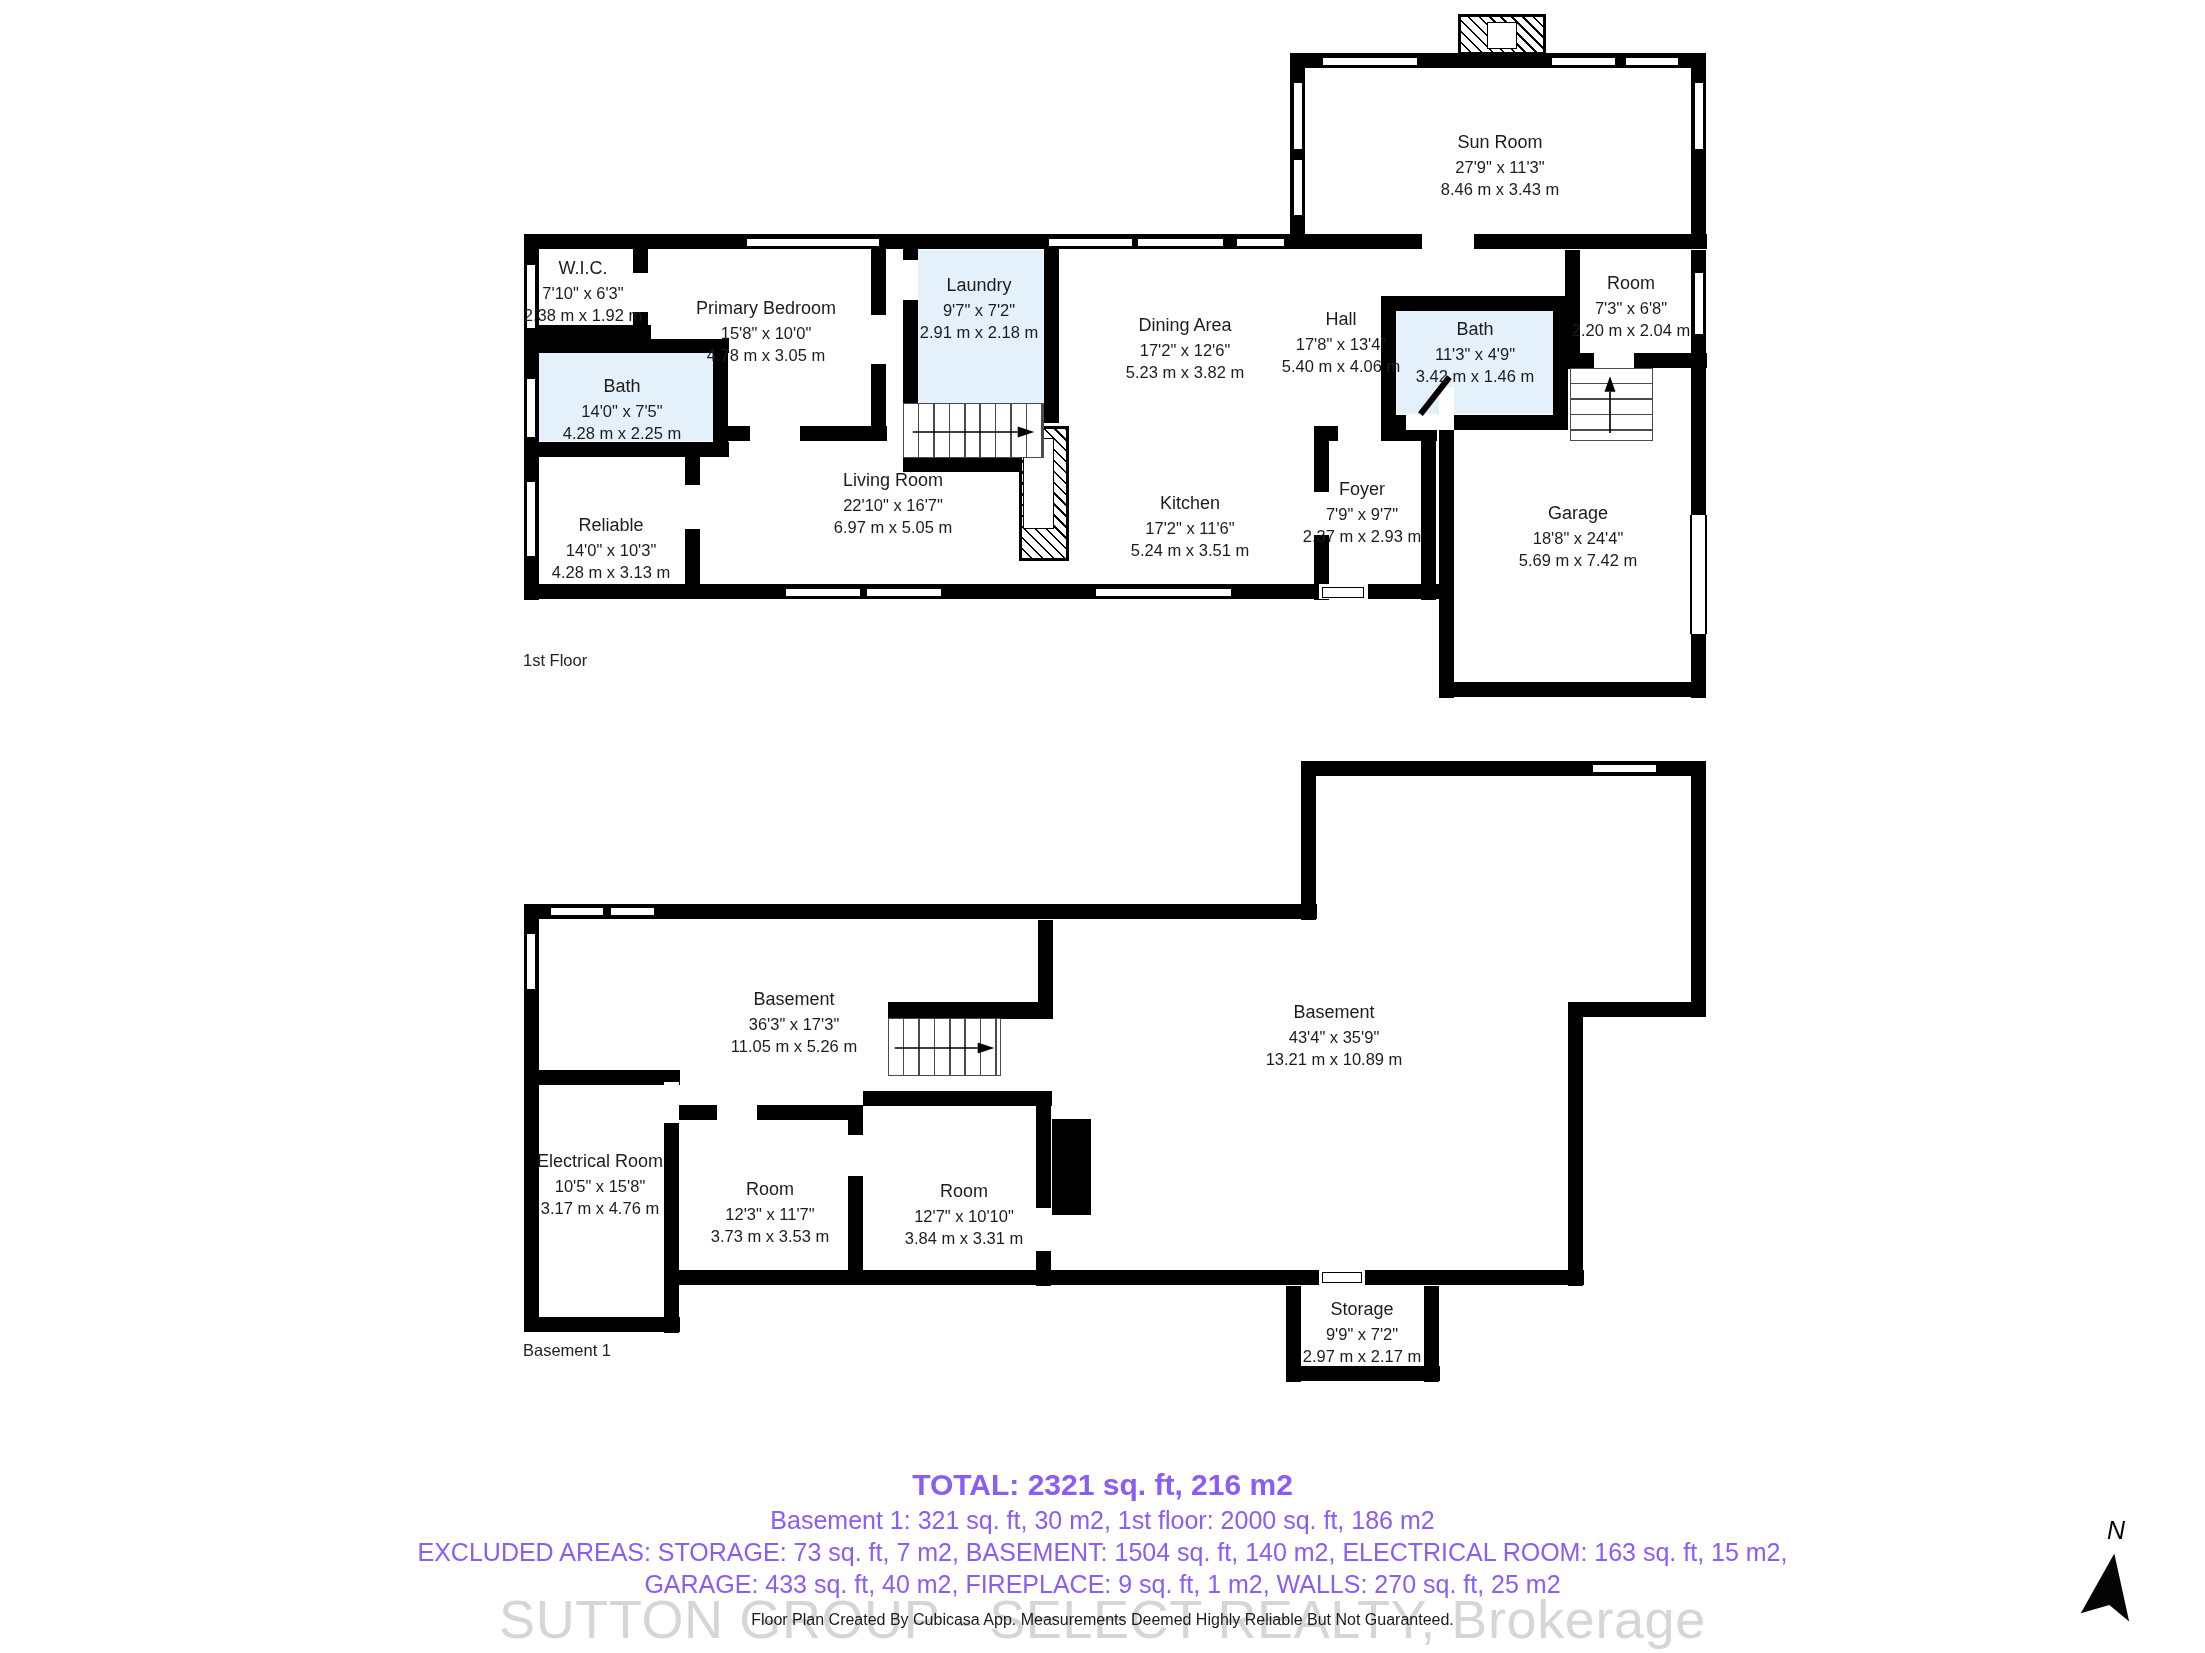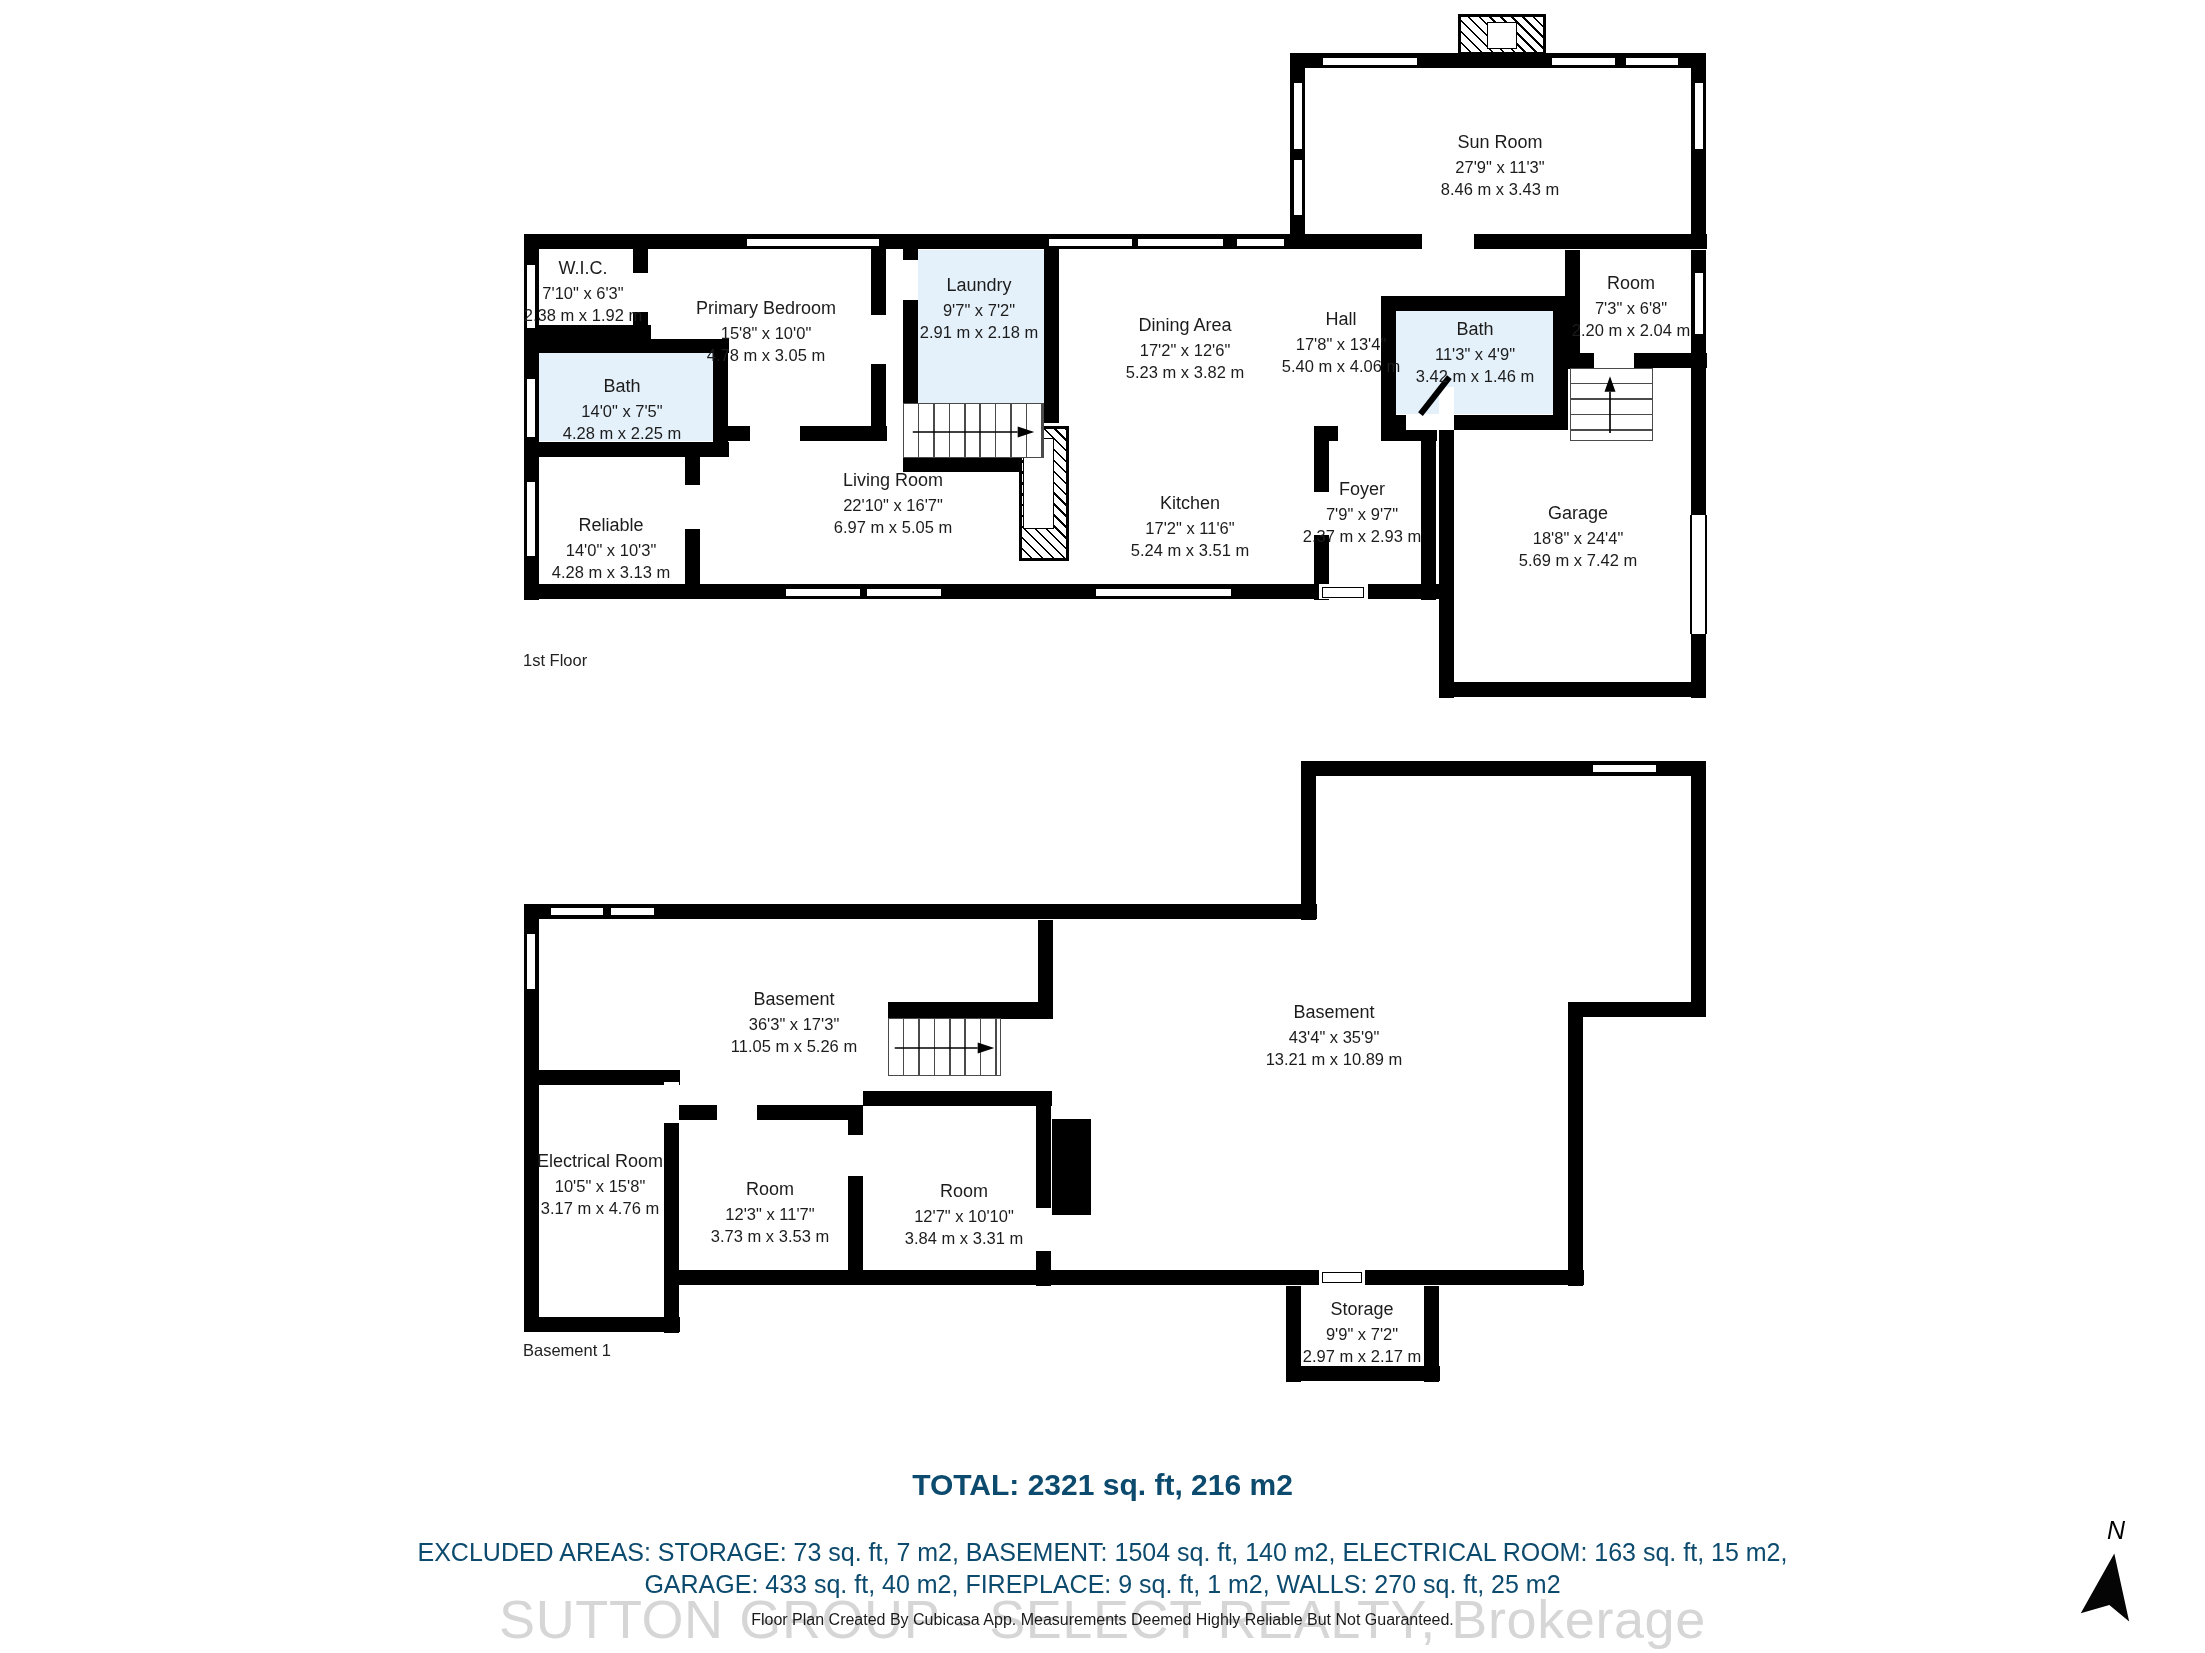--- a/index.html
+++ b/index.html
@@ -14,21 +14,21 @@
   .sill{position:absolute;background:#fff;border:1.7px solid #000;box-sizing:border-box;}
   .hatch{position:absolute;background:repeating-linear-gradient(45deg,#fff 0 6px,#000 6px 7.7px);border:3.3px solid #000;box-sizing:border-box;}
   .stairs-h{position:absolute;background:repeating-linear-gradient(90deg,#fff 0 13.8px,#4a4a4a 13.8px 15.4px);border:1.7px solid #4a4a4a;box-sizing:border-box;background-color:#fff;}
   .stairs-v{position:absolute;background:repeating-linear-gradient(180deg,#fff 0 13.8px,#4a4a4a 13.8px 15.4px);border:1.7px solid #4a4a4a;box-sizing:border-box;background-color:#fff;}
   .solid{position:absolute;background:#000;}
   .arrow{position:absolute;}
   .rl{position:absolute;transform:translateX(-50%);text-align:center;white-space:nowrap;color:#1c1c1c;}
   .rn{font-size:18px;margin-bottom:4.4px;}
   .rd{font-size:16.5px;line-height:1.3;}
   .floor-label{position:absolute;font-size:16.5px;color:#222;}
-  .sum{position:absolute;left:0;width:2205px;text-align:center;color:#0c4a6e;}
+  .sum{position:absolute;left:0;width:2205px;text-align:center;color:#8b5cf6;}
   .sum-total{font-size:30px;font-weight:bold;}
   .sum-line{font-size:25px;}
   .wm{position:absolute;left:0;width:2205px;text-align:center;font-size:54px;color:#d6d6d6;letter-spacing:0.6px;}
   .disc{position:absolute;left:0;width:2205px;text-align:center;font-size:16px;color:#1a1a1a;}
   .compass{position:absolute;}
   .compass-n{font-size:25px;font-style:italic;color:#000;}
 </style>
 </head>
 <body>
 
@@ -260,20 +260,21 @@
     <div class="rd">3.84 m x 3.31 m</div>
   </div>
   <div class="rl" style="left:1362px;top:1299px">
     <div class="rn">Storage</div>
     <div class="rd">9'9" x 7'2"</div>
     <div class="rd">2.97 m x 2.17 m</div>
   </div>
   <div class="floor-label" style="left:523px;top:1341px">Basement 1</div>
 
   <div class="sum sum-total" style="top:1468px">TOTAL: 2321 sq. ft, 216 m2</div>
+  <div class="sum sum-line" style="top:1506px">Basement 1: 321 sq. ft, 30 m2, 1st floor: 2000 sq. ft, 186 m2</div>
   <div class="sum sum-line" style="top:1538px">EXCLUDED AREAS: STORAGE: 73 sq. ft, 7 m2, BASEMENT: 1504 sq. ft, 140 m2, ELECTRICAL ROOM: 163 sq. ft, 15 m2,</div>
   <div class="sum sum-line" style="top:1570px">GARAGE: 433 sq. ft, 40 m2, FIREPLACE: 9 sq. ft, 1 m2, WALLS: 270 sq. ft, 25 m2</div>
   <div class="wm" style="top: 1588px; color: rgb(214, 214, 214);">SUTTON GROUP - SELECT REALTY, Brokerage</div>
   <div class="disc" style="top:1611px">Floor Plan Created By Cubicasa App. Measurements Deemed Highly Reliable But Not Guaranteed.</div>
 
   <div class="compass" style="left:2067px;top:1513px;width:88px;height:127px">
     <svg width="88" height="127" viewBox="0 0 160 230">
       <polygon points="86,73 25,182 77,167 113,197" fill="#050505"></polygon>
     </svg>
     <span class="compass-n" style="position:absolute;left:40px;top:2.8px">N</span>

